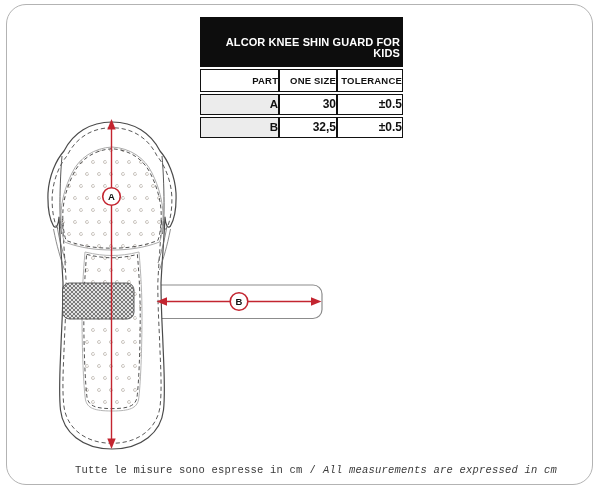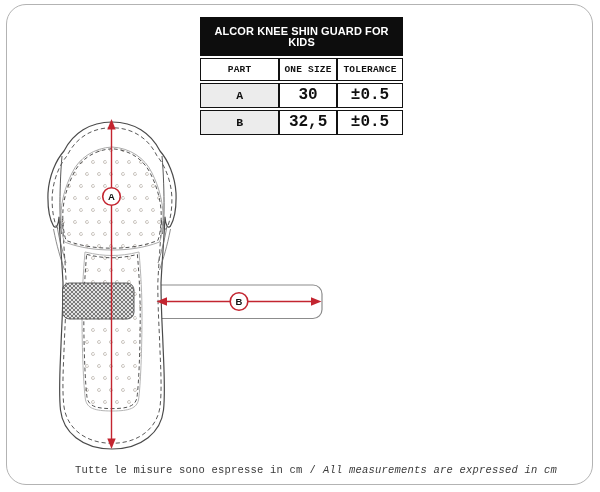--- a/index.html
+++ b/index.html
@@ -8,33 +8,33 @@
     background:#fff; font-family:"Liberation Sans", sans-serif;
   }
   .frame {
     position:absolute; left:6px; top:4px; width:585px; height:479px;
     border:1.5px solid #b3b3b3; border-radius:20px; background:#fff;
   }
 
   
   .size-table { position:absolute; left:200px; top:17px; width:203px; }
   .tbl-title {
-    background:var(--table-header-bg,#0d0d0d); color:#fff; text-align:center;
-    font-weight:bold; font-size:11px; line-height:1; padding:8px 2px 7px;
+    background:var(--table-header-bg,#0d0d0d); color:#fff; text-align:right;
+    font-weight:bold; font-size:11px; line-height:1; padding:19px 2px 7px;
     letter-spacing:0.1px; border:1px solid #0d0d0d; box-sizing:border-box;
   }
   .size-table table {
     width:100%; border-collapse:separate; border-spacing:0 2px; table-layout:fixed;
   }
   .size-table th, .size-table td {
-    border:1.5px solid #111; text-align:center; background:#fff; color:#111;
-    overflow:hidden; white-space:nowrap;font-family:Liberation Mono, monospace;
+    border:1.5px solid #111; text-align:right; background:#fff; color:#111;
+    overflow:hidden; white-space:nowrap;
   }
   .size-table th { font-size:9.5px; font-weight:bold; padding:5px 0; letter-spacing:0.2px; }
-  .size-table td { font-size:16px; font-weight:bold; padding:2px 0 3px; }
+  .size-table td { font-size:12px; font-weight:bold; padding:2px 0 3px; }
   .size-table td.part-cell { background:#ececec; font-size:11.5px; }
   .col-part{width:39%;} .col-size{width:28.5%;} .col-tol{width:32.5%;}
 
   
   .diagram { position:absolute; left:25px; top:108px; }
   .red-stroke { stroke:var(--accent-red,#c32530); }
   .red-fill   { fill:var(--accent-red,#c32530); }
   .dim-letter {
     font-family:"Liberation Sans", sans-serif; font-size:9.5px; font-weight:bold; fill:#111;
   }

